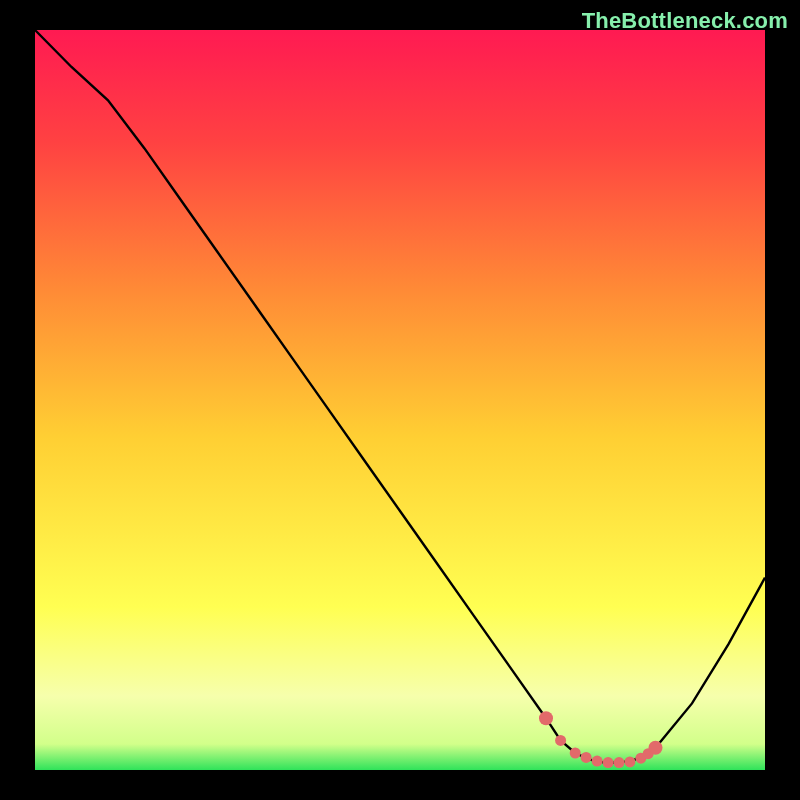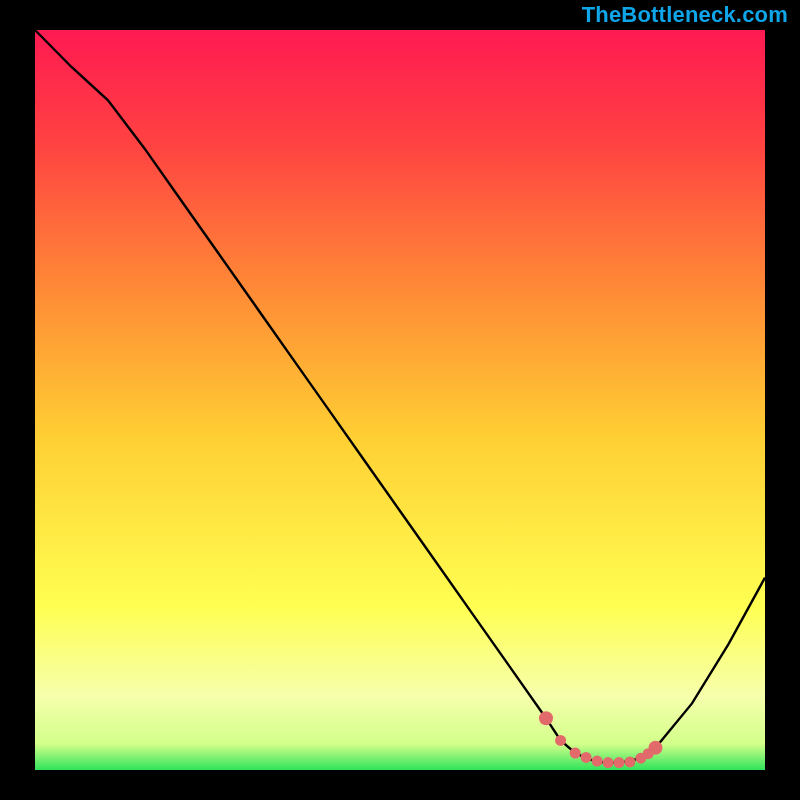--- a/index.html
+++ b/index.html
@@ -12,23 +12,23 @@
     font-family: Arial, Helvetica, sans-serif;
   }
   .frame {
     position: relative;
     width: 800px;
     height: 800px;
     background: #000000;
   }
   .watermark {
     position: absolute;
-    top: 2px;
+    top: 8px;
     right: 12px;
-    color: #0ea5e9;
+    color: #86efac;
     font-size: 22px;
     font-weight: 600;
     font-family: Arial, Helvetica, sans-serif;
     letter-spacing: 0.2px;
     user-select: none;
   }
   svg {
     position: absolute;
     left: 0;
     top: 0;

